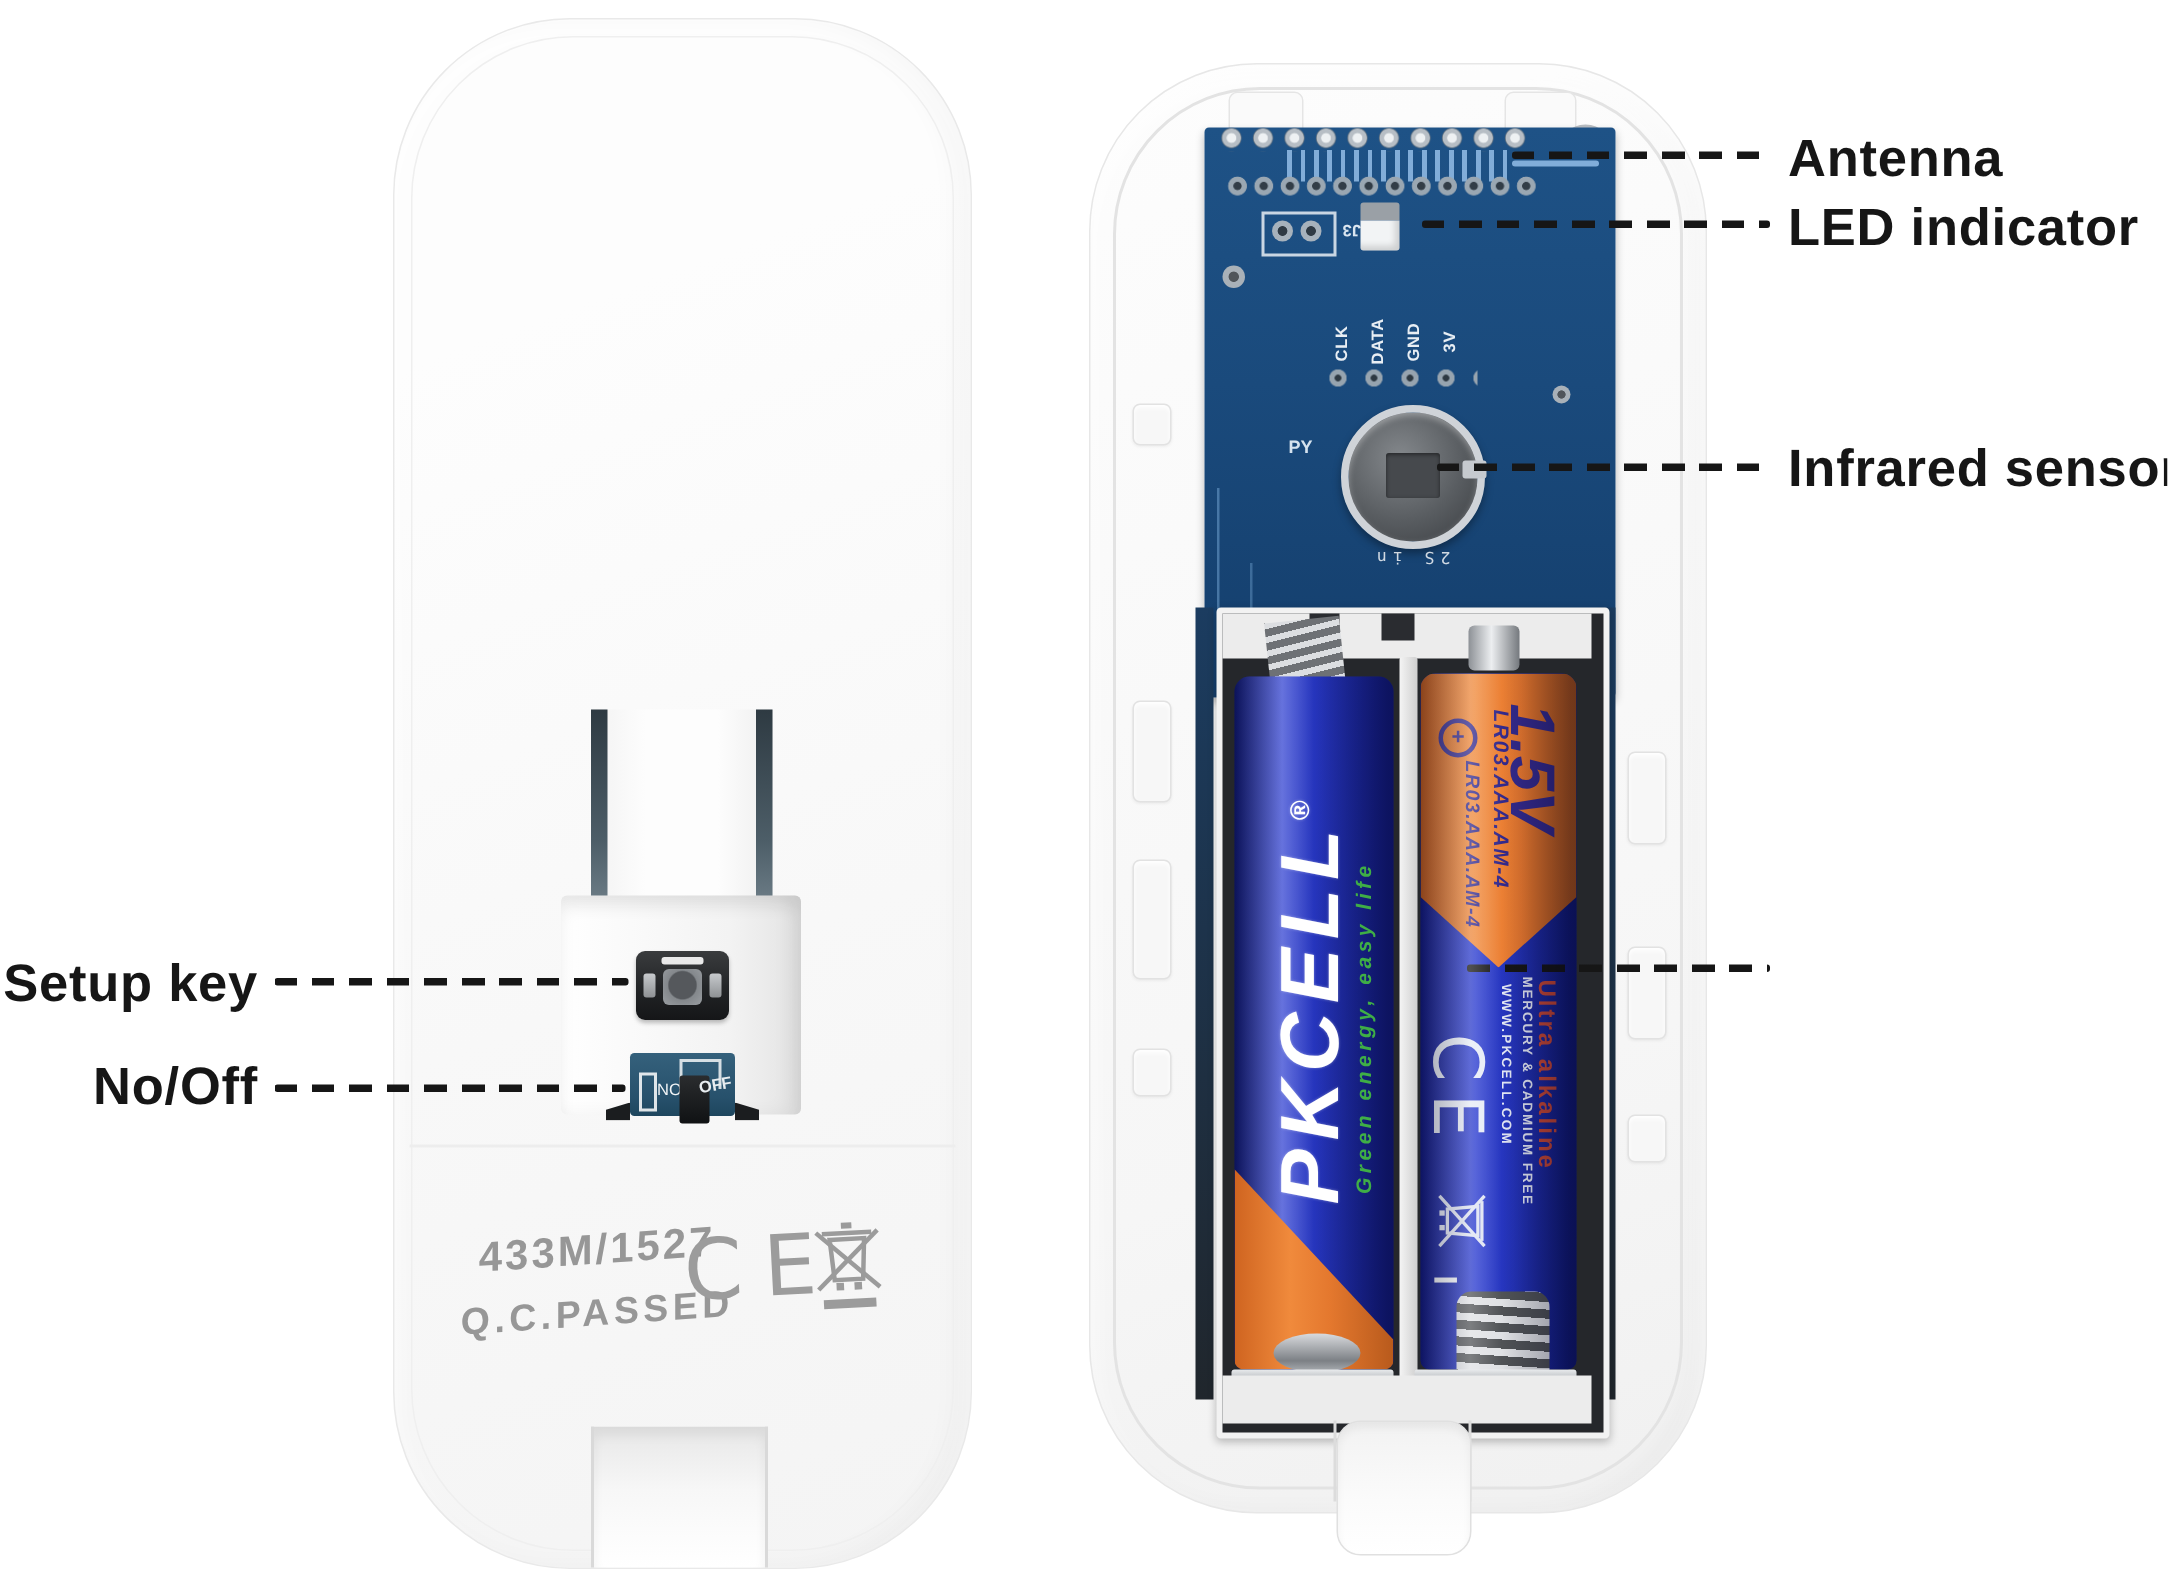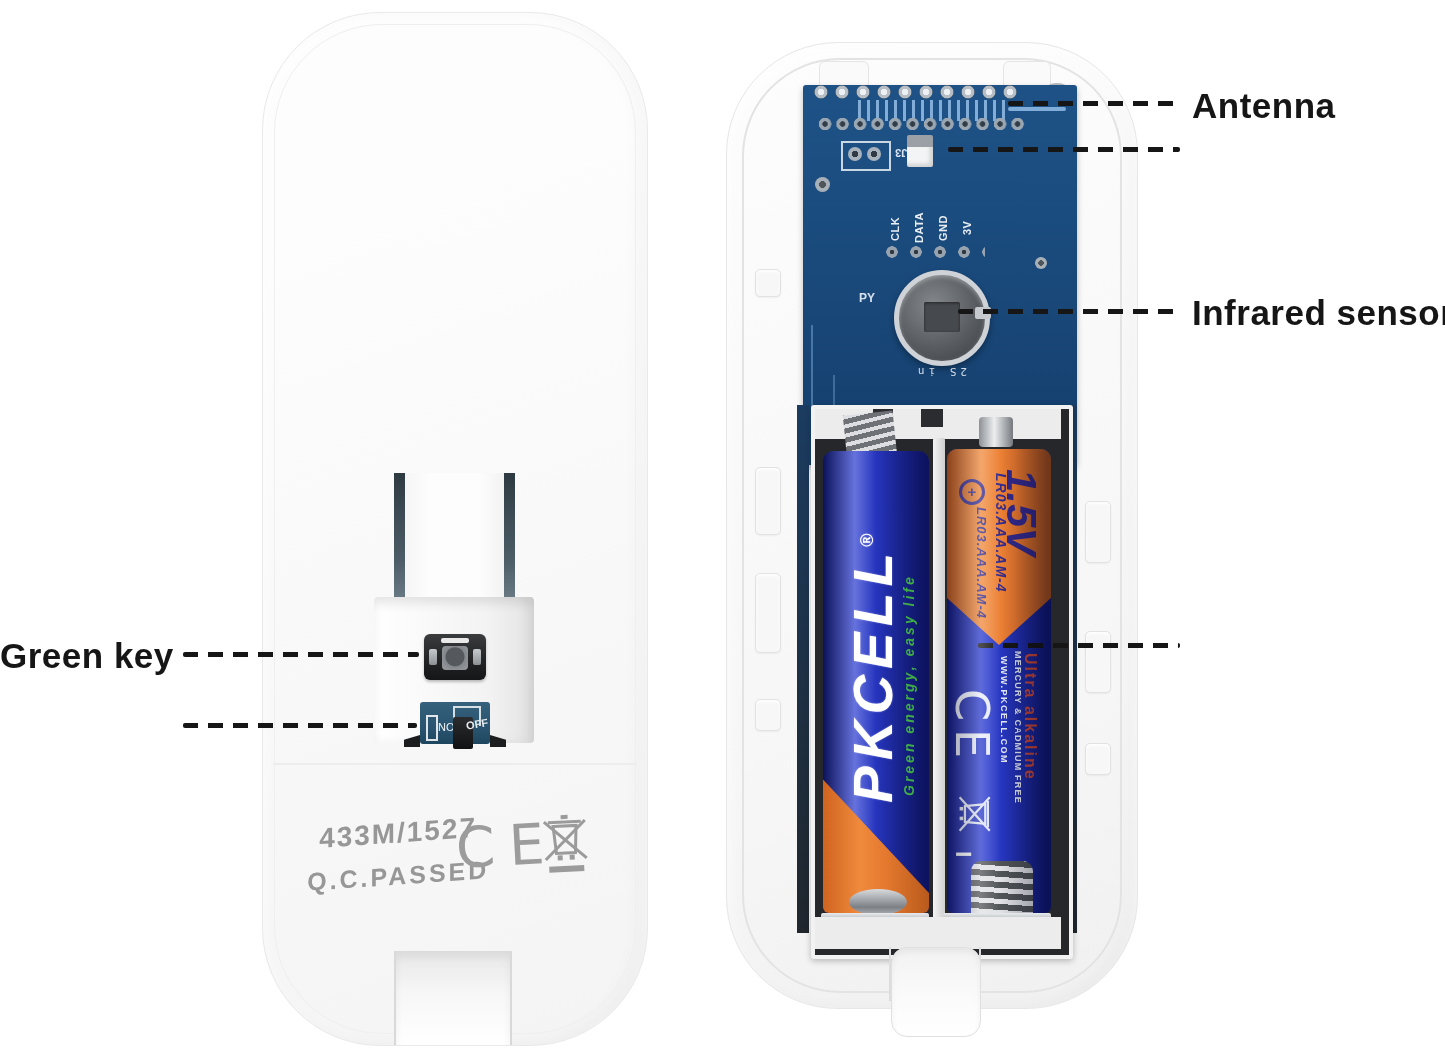--- a/index.html
+++ b/index.html
@@ -337,24 +337,26 @@
 
     <div class="latch-slit" style="left:162px;"></div>
     <div class="latch-slit" style="left:252px;"></div>
     <div class="latch"></div>
   </div>
 
   <div class="dash" style="left:1008px;top:101px;width:172px;"></div>
   <div class="callout" style="left:1192px;top:86px;">Antenna</div>
 
   <div class="dash" style="left:948px;top:147px;width:232px;"></div>
+  <div class="callout" style="left:1192px;top:132px;">LED indicator</div>
 
   <div class="dash" style="left:958px;top:309px;width:222px;"></div>
   <div class="callout" style="left:1192px;top:293px;">Infrared sensor</div>
 
   <div class="dash" style="left:978px;top:643px;width:202px;"></div>
 
   <div class="dash" style="left:183px;top:652px;width:236px;"></div>
-  <div class="callout" style="left:0;top:636px;width:172px;text-align:right;">Green key</div>
+  <div class="callout" style="left:0;top:636px;width:172px;text-align:right;">Setup key</div>
 
   <div class="dash" style="left:183px;top:723px;width:234px;"></div>
+  <div class="callout" style="left:0;top:705px;width:172px;text-align:right;">No/Off</div>
 
 </div>
 
 </body></html>

